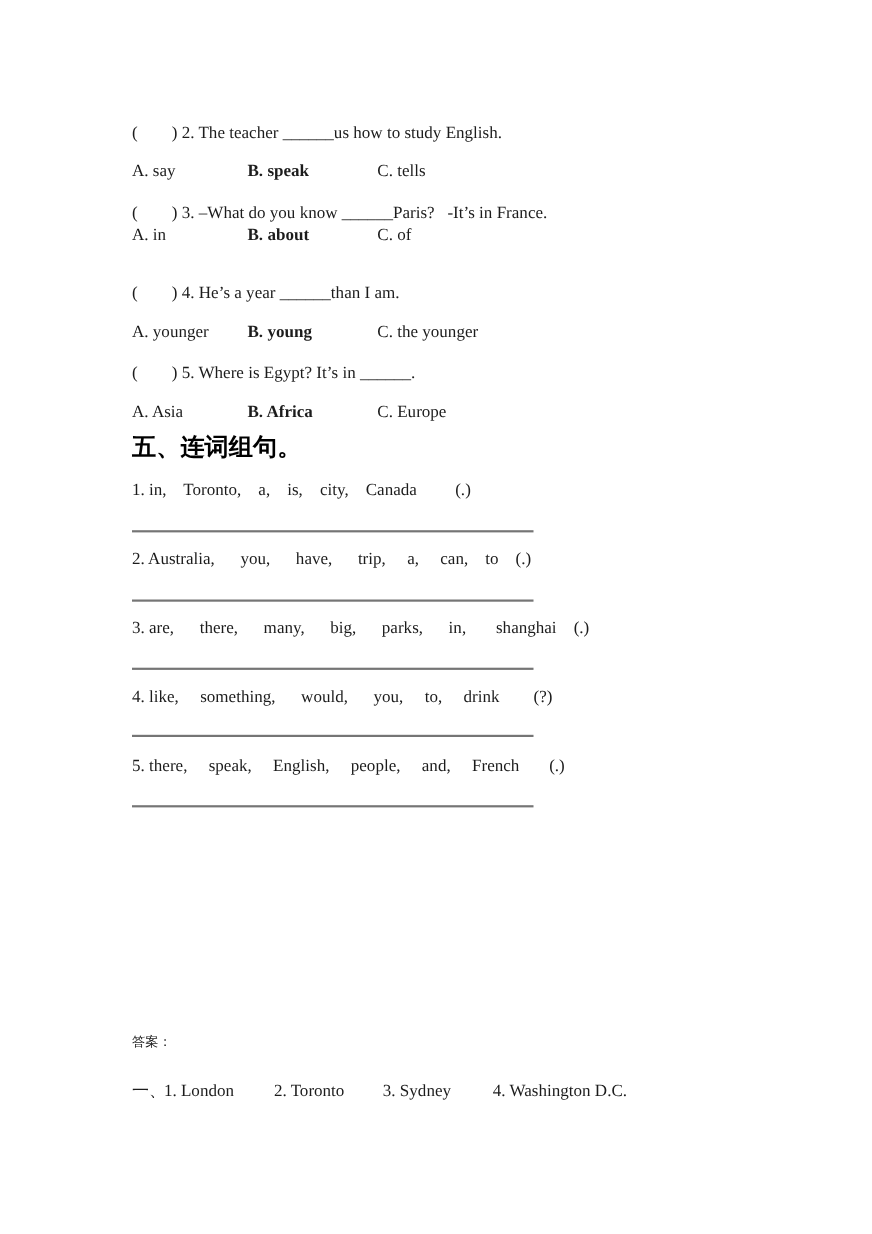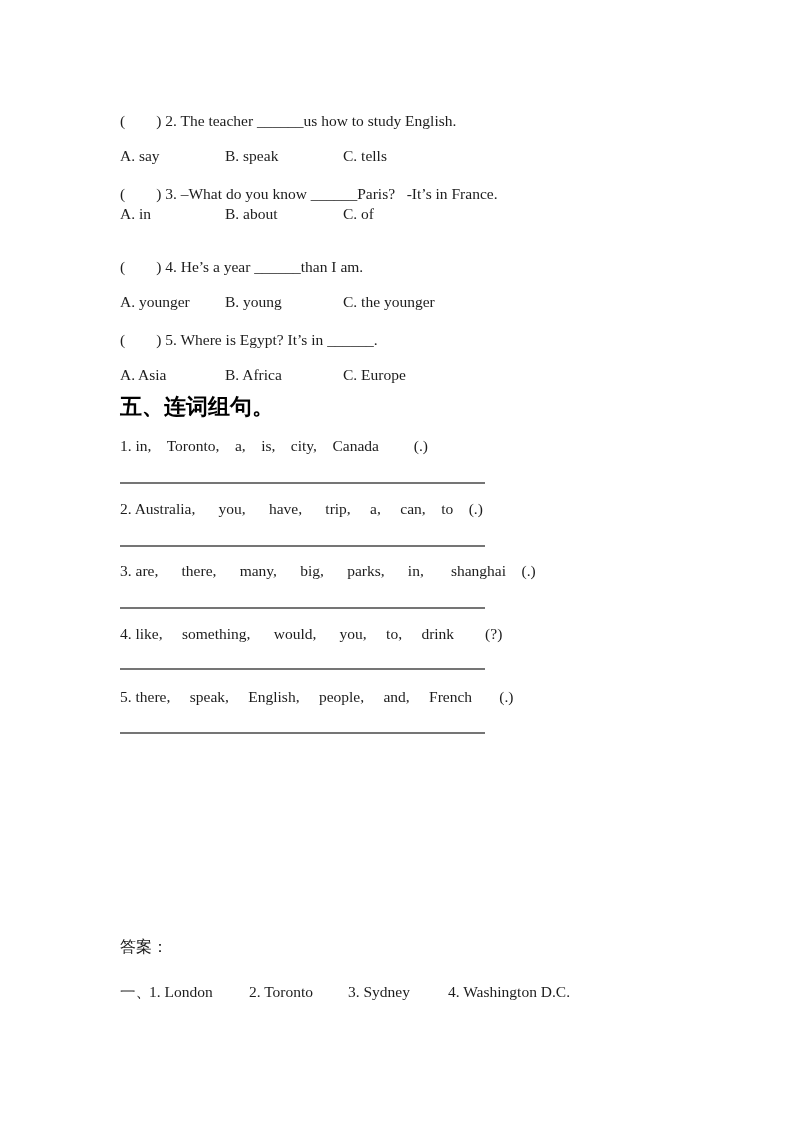--- a/index.html
+++ b/index.html
@@ -16,21 +16,21 @@
   .row {
     position: absolute;
     left: 120px;
     font-size: 15.5px;
     line-height: 20px;
     white-space: pre;
     color: #1c1c1c;
   }
   .opts { display: flex; justify-content: space-between; }
   .opts .col-a { display: inline-block; width: 105px; white-space: pre; }
-  .opts .col-b { display: inline-block; width: 118px; white-space: pre; }
+  .opts .col-b { display: inline-block; width: 118px; white-space: pre; font-weight: bold; }
   .opts .col-c { display: inline-block; white-space: pre; }
   .section-heading {
     position: absolute;
     left: 120px;
     top: 394px;
     font-family: "Liberation Sans", sans-serif;
     font-weight: 700;
     font-size: 22px;
     line-height: 26px;
     color: #000000;
@@ -41,21 +41,21 @@
     position: absolute;
     left: 120px;
     width: 365px;
     height: 0;
     border-top: 2px solid #757575;
   }
   .answers-label {
     position: absolute;
     left: 120px;
     top: 937px;
-    font-size: 16px;
+    font-size: 12px;
     line-height: 20px;
     white-space: pre;
   }
   .answers-row { display: flex; }
   .answers-row .ans-prefix { display: inline-block; width: 29px; white-space: pre; }
   .answers-row .ans-c1 { display: inline-block; width: 100px; white-space: pre; }
   .answers-row .ans-c2 { display: inline-block; width: 99px; white-space: pre; }
   .answers-row .ans-c3 { display: inline-block; width: 100px; white-space: pre; }
   .answers-row .ans-c4 { display: inline-block; white-space: pre; }
 </style>

